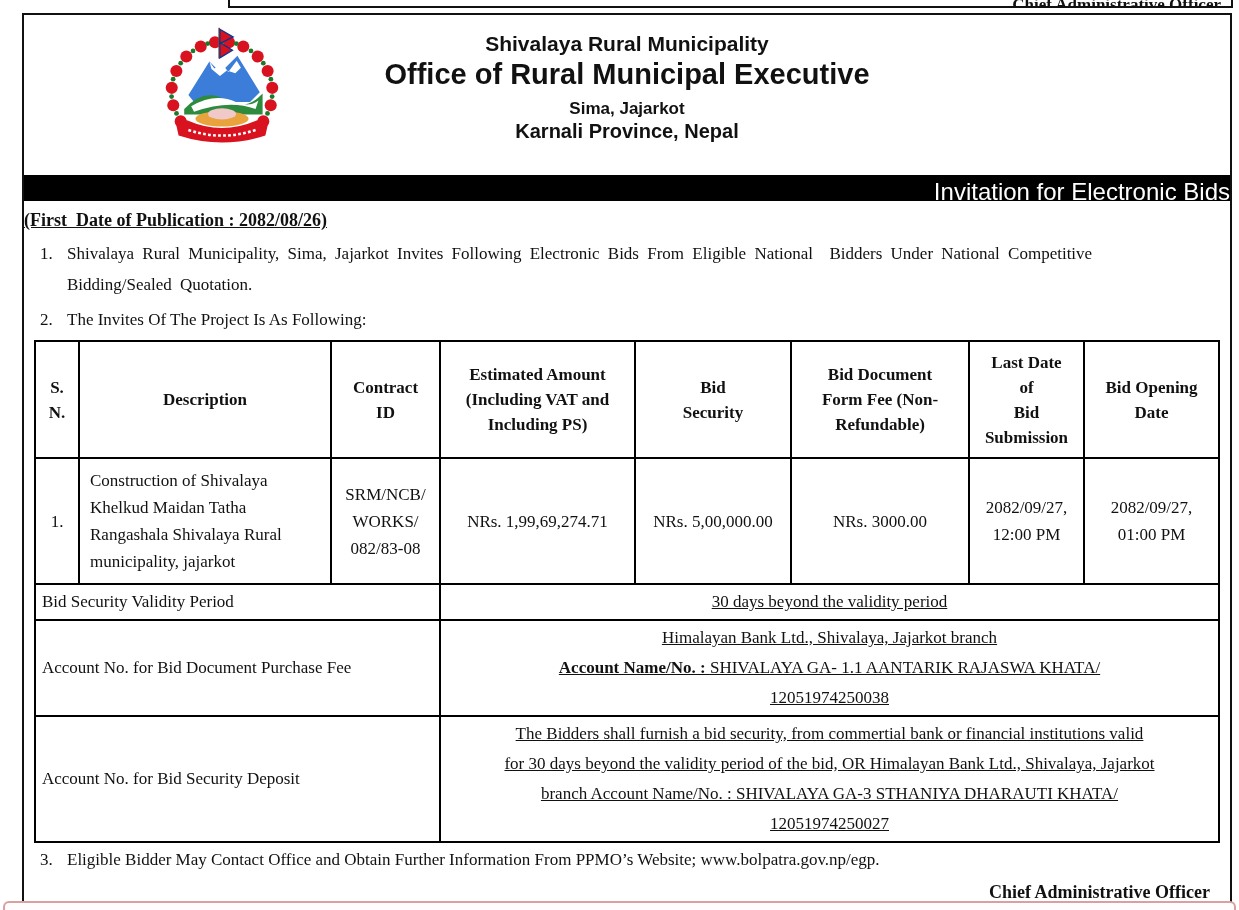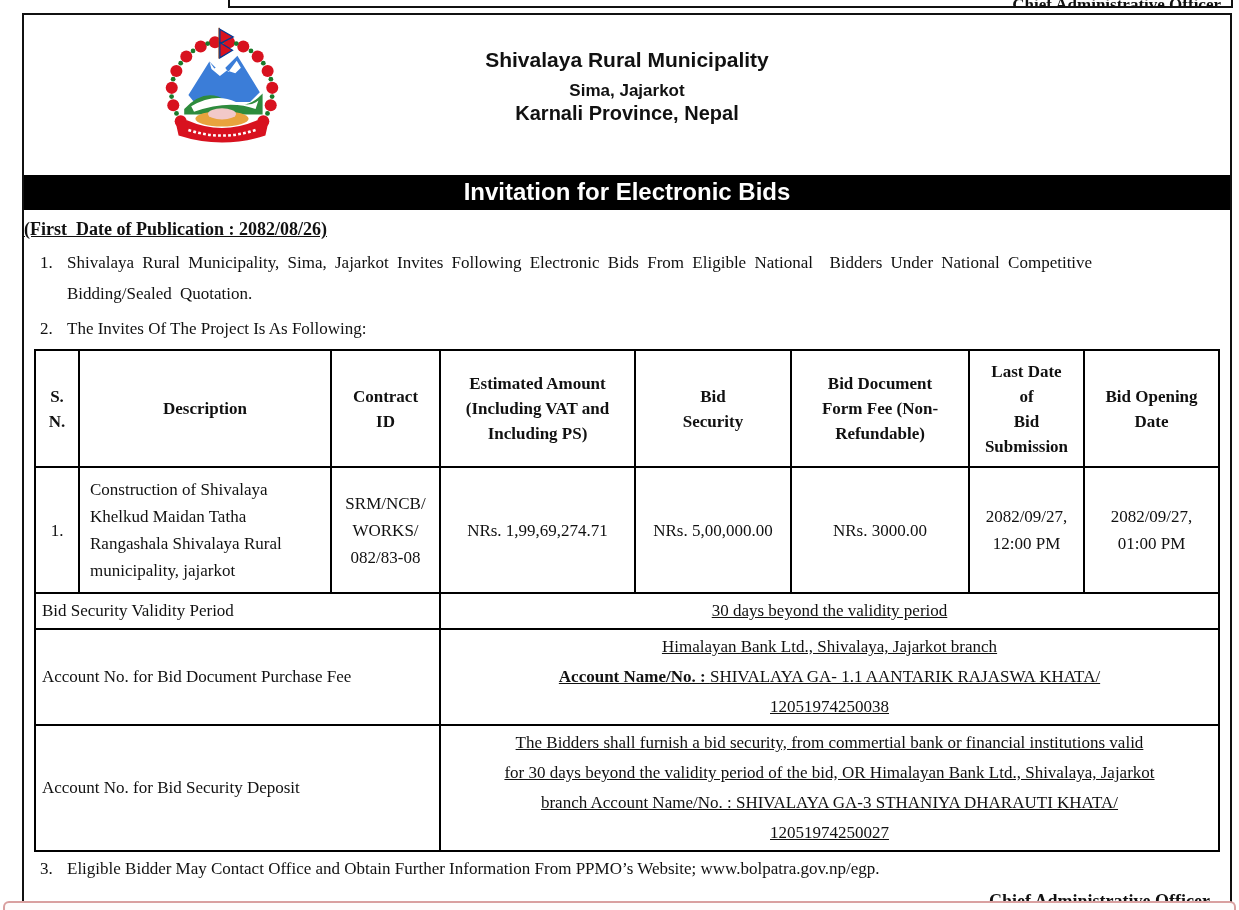--- a/index.html
+++ b/index.html
@@ -18,28 +18,28 @@
 
   
   .doc {
     position:absolute; left:22px; top:13px; width:1210px;
     border:2px solid #111; background:#fff;
   }
 
   .hdr { position:relative; height:160px; }
   .emblem { position:absolute; left:128px; top:10px; }
   .hdr-text { text-align:center; font-family:"Liberation Sans", sans-serif; font-weight:bold; }
-  .hdr-l1 { padding-top:32px; font-size:21px; line-height:26px; }
+  .hdr-l1 { padding-top:16px; font-size:21px; line-height:26px; }
   .hdr-l2 { font-size:29px; line-height:34px; }
   .hdr-l3 { margin-top:7px; font-size:17px; line-height:21px; }
   .hdr-l4 { margin-top:2px; font-size:20px; line-height:20px; }
 
   .banner {
-    height:35px; background:#000; color:#fff; text-align:center;
-    font-family:"Liberation Sans", sans-serif; font-weight:bold;
+    height:26px; background:#000; color:#fff; text-align:right;
+    font-family:"Liberation Sans", sans-serif; font-weight:normal;
     font-size:24px; line-height:34px;
   }
 
   .pub-line {
     margin-top:7px; font-weight:bold; font-size:18px;
     text-decoration:underline; white-space:pre-wrap; line-height:24px;
   }
 
   .item { display:flex; margin:6px 16px 0 16px; font-size:17px; line-height:31px; }
   .item .no { width:27px; flex:0 0 27px; }
@@ -142,20 +142,21 @@
       </g>
 
       <g>
         <rect x="47.4" y="2" width="1.1" height="22" fill="#8a4a2a"></rect>
         <path d="M48.5 3 L58 8.5 L48.5 13.2 Z" fill="#d8121f" stroke="#003893" stroke-width="0.9"></path>
         <path d="M48.5 12.5 L57.5 18 L48.5 23.5 Z" fill="#d8121f" stroke="#003893" stroke-width="0.9"></path>
       </g>
     </svg>
     <div class="hdr-text">
       <div class="hdr-l1">Shivalaya Rural Municipality</div>
+      <div class="hdr-l2">Office of Rural Municipal Executive</div>
       <div class="hdr-l3">Sima, Jajarkot</div>
       <div class="hdr-l4">Karnali Province, Nepal</div>
     </div>
   </div>
 
   <div class="banner">Invitation for Electronic Bids</div>
 
   <div class="pub-line">(First  Date of Publication : 2082/08/26)</div>
 
   <div class="item item-justify">

